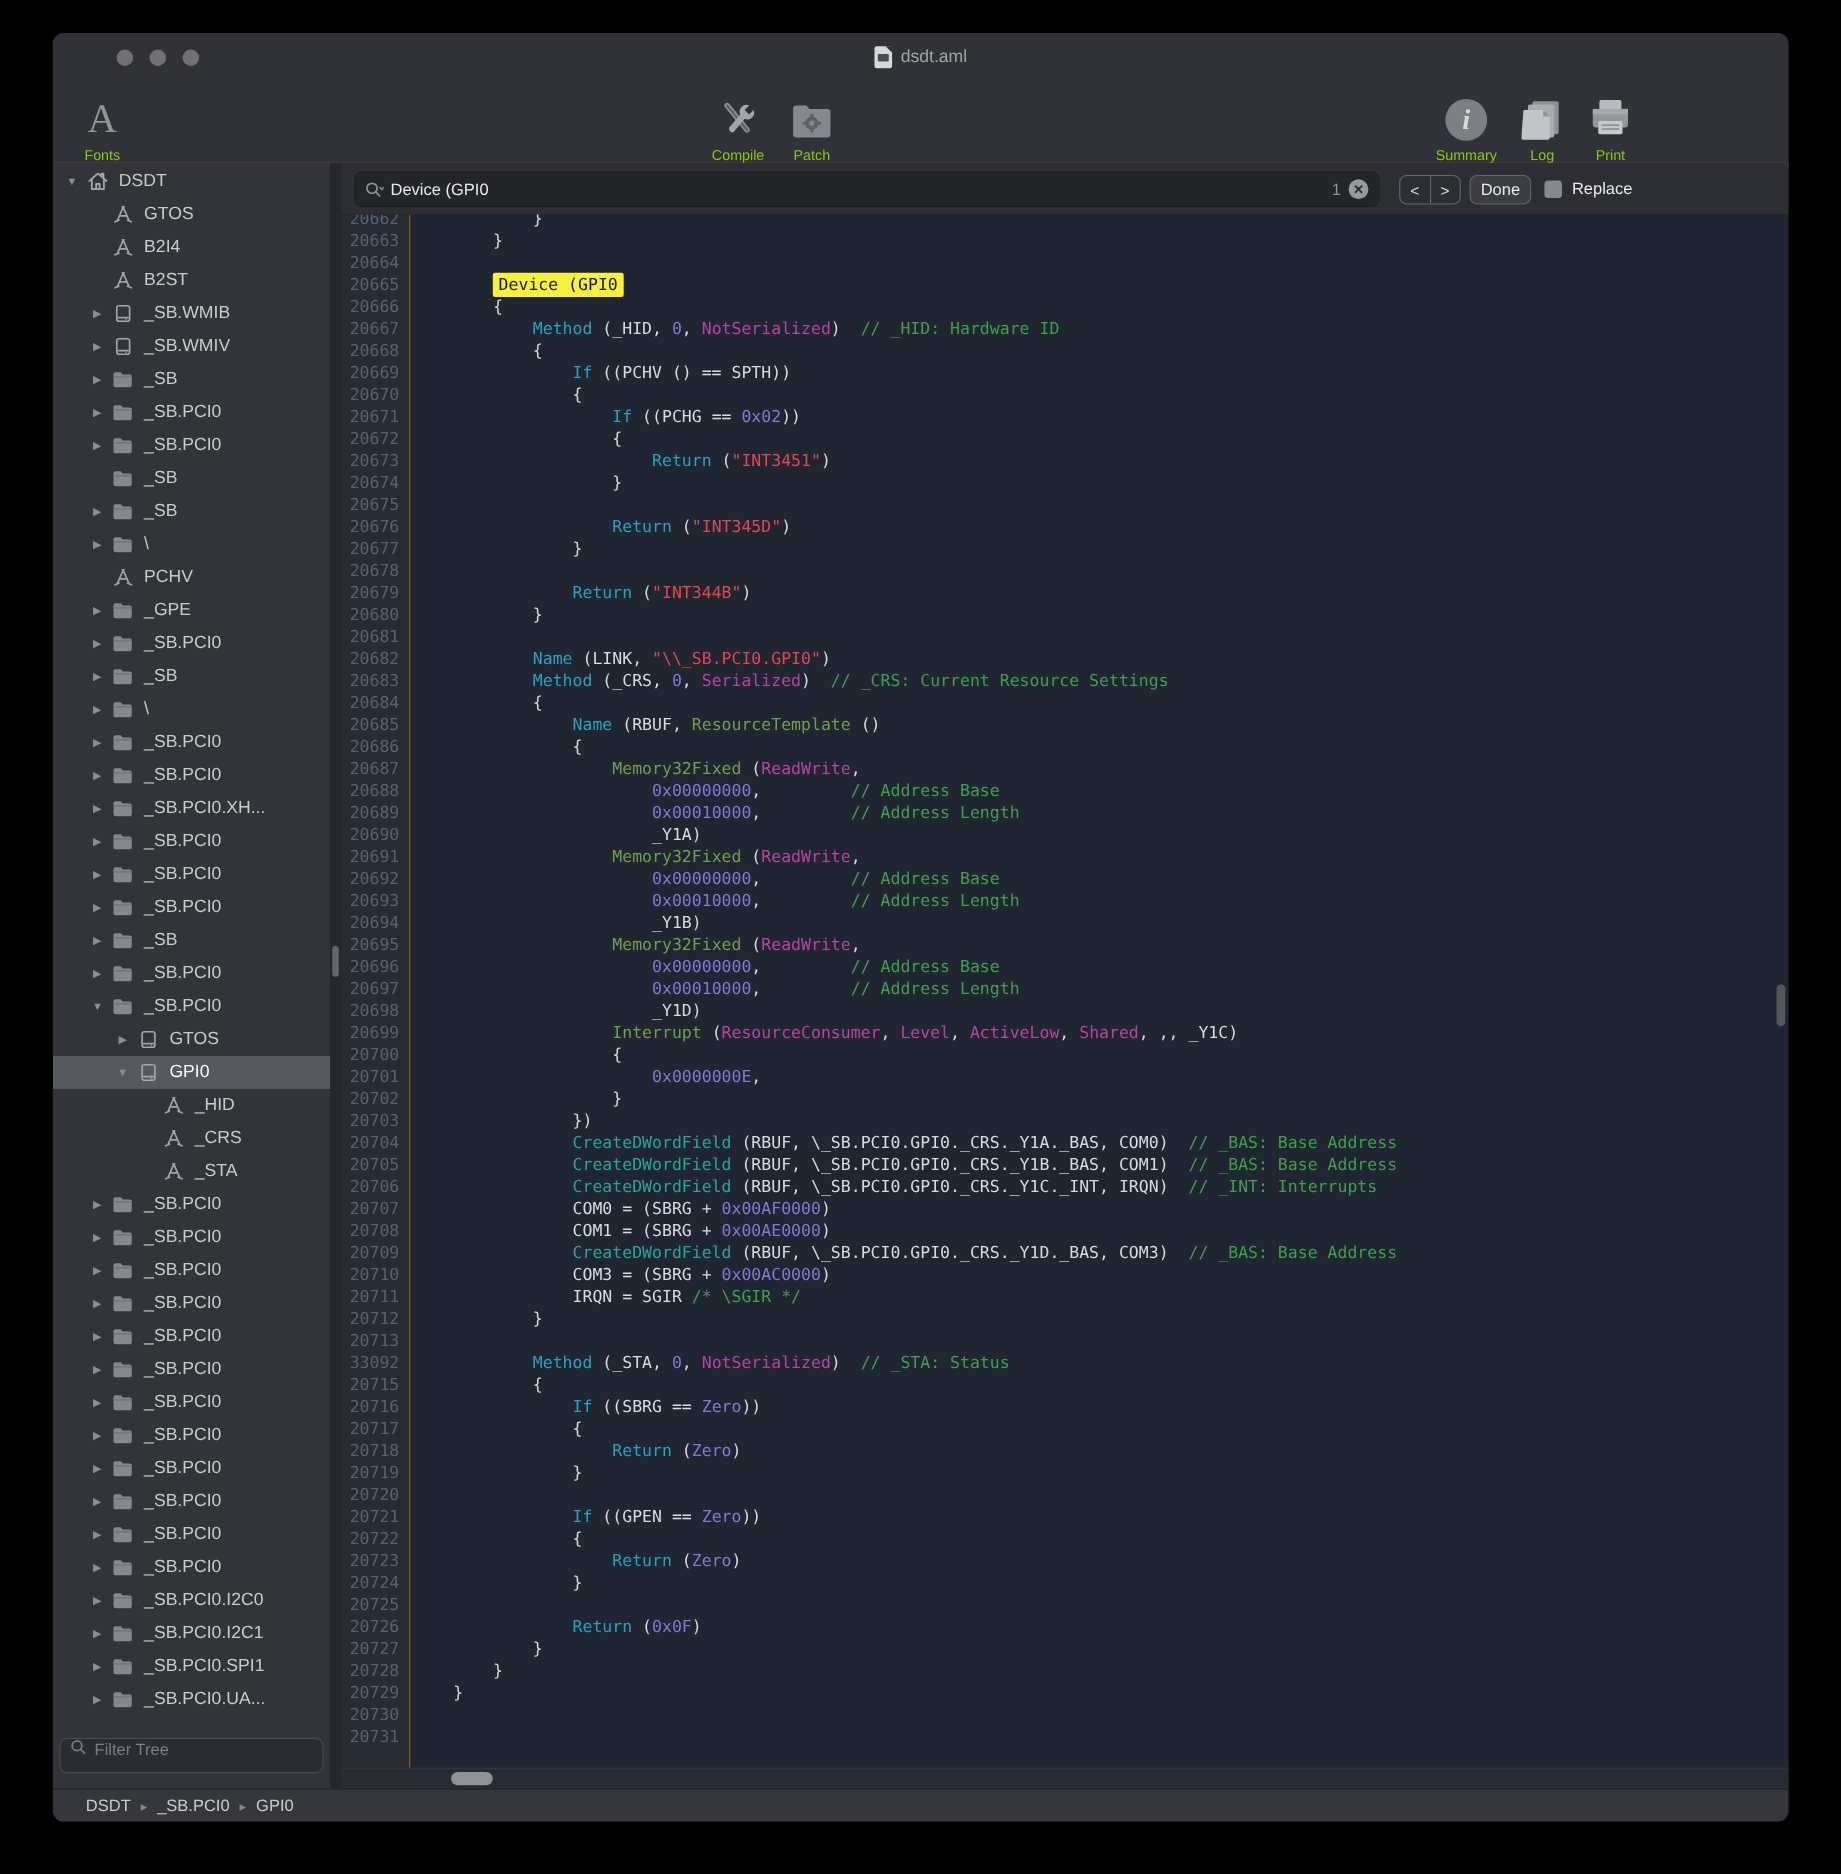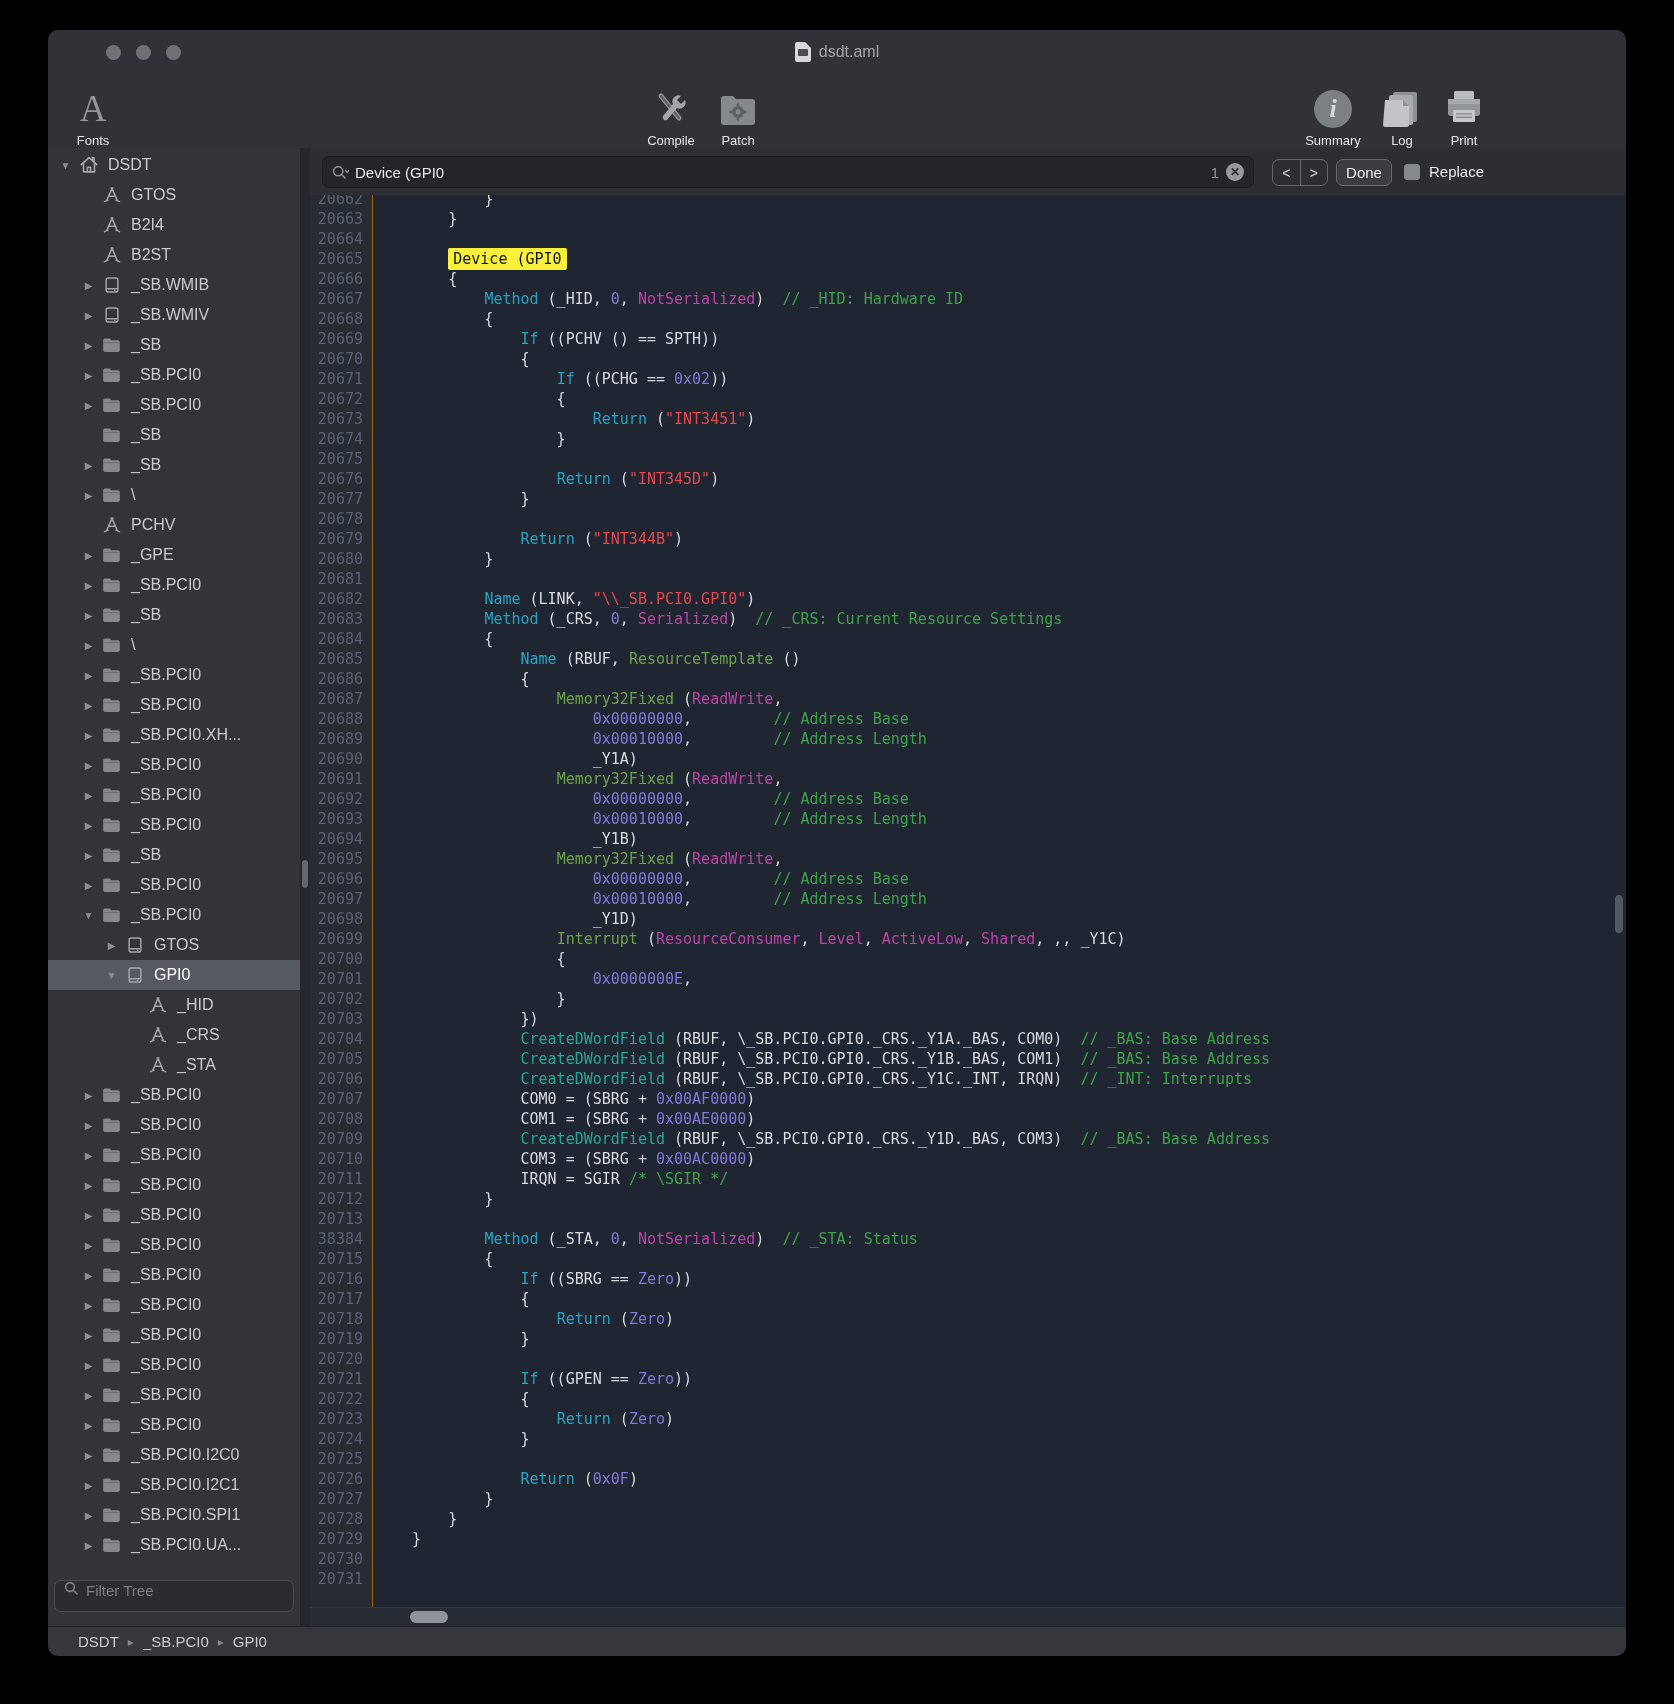--- a/index.html
+++ b/index.html
@@ -9,21 +9,21 @@
   
   .chrome{position:absolute;left:0;top:0;width:100%;height:118px;background:#303237;border-bottom:4px solid #ec4899;}
   .titlebar{position:absolute;left:0;top:0;width:100%;height:44px;}
   .tl{position:absolute;top:15px;width:15px;height:15px;border-radius:50%;background:#717174;}
   .title-wrap{position:absolute;top:12px;left:0;width:100%;display:flex;justify-content:center;align-items:center;gap:8px;}
   .title-text{color:#a2a4a8;font-size:16px;}
   .doc-icon{width:16px;height:20px;position:relative;background:#d6d8da;border-radius:2px;}
   .doc-icon:before{content:"";position:absolute;right:0;top:0;border-style:solid;border-width:0 6px 6px 0;border-color:transparent #303237 transparent transparent;}
   .doc-icon:after{content:"";position:absolute;left:3px;top:7px;width:10px;height:7px;background:#4a4d52;border-radius:1px;}
   .tb-item{position:absolute;top:58px;display:flex;flex-direction:column;align-items:center;gap:5px;}
-  .tb-label{font-size:13px;color:#e5e5e5;}
+  .tb-label{font-size:13px;color:#84cc16;}
   .tb-ic{height:40px;display:flex;align-items:flex-end;justify-content:center;}
   .fonts-glyph{font-family:"Liberation Serif",serif;font-size:37px;color:#939699;line-height:38px;}
   .circle-i{width:38px;height:38px;border-radius:50%;background:#7c7f84;display:flex;align-items:center;justify-content:center;color:#d9dadc;font-family:"Liberation Serif",serif;font-style:italic;font-size:26px;font-weight:bold;}
 
   
   .sidebar{position:absolute;left:0;top:118px;width:252px;bottom:30px;background:#323439;}
   .seam{position:absolute;left:252px;top:118px;width:10px;bottom:30px;background:#26272c;}
   .splitter-pill{position:absolute;left:2px;top:712px;width:6px;height:28px;border-radius:3px;background:#63666b;}
   .rightcol{position:absolute;left:262px;top:118px;right:0;bottom:30px;}
 
@@ -727,21 +727,21 @@
             <div class="ln">20704</div>
             <div class="ln">20705</div>
             <div class="ln">20706</div>
             <div class="ln">20707</div>
             <div class="ln">20708</div>
             <div class="ln">20709</div>
             <div class="ln">20710</div>
             <div class="ln">20711</div>
             <div class="ln">20712</div>
             <div class="ln">20713</div>
-            <div class="ln">38384</div>
+            <div class="ln">33092</div>
             <div class="ln">20715</div>
             <div class="ln">20716</div>
             <div class="ln">20717</div>
             <div class="ln">20718</div>
             <div class="ln">20719</div>
             <div class="ln">20720</div>
             <div class="ln">20721</div>
             <div class="ln">20722</div>
             <div class="ln">20723</div>
             <div class="ln">20724</div>

